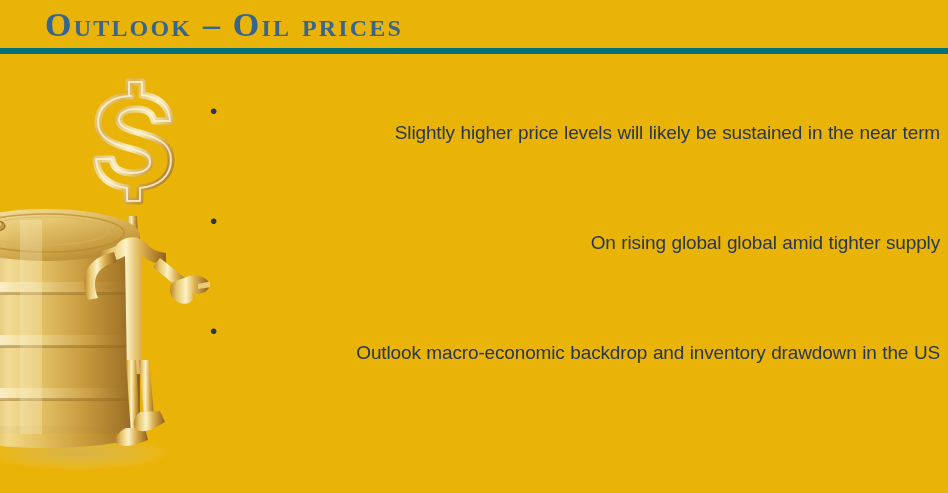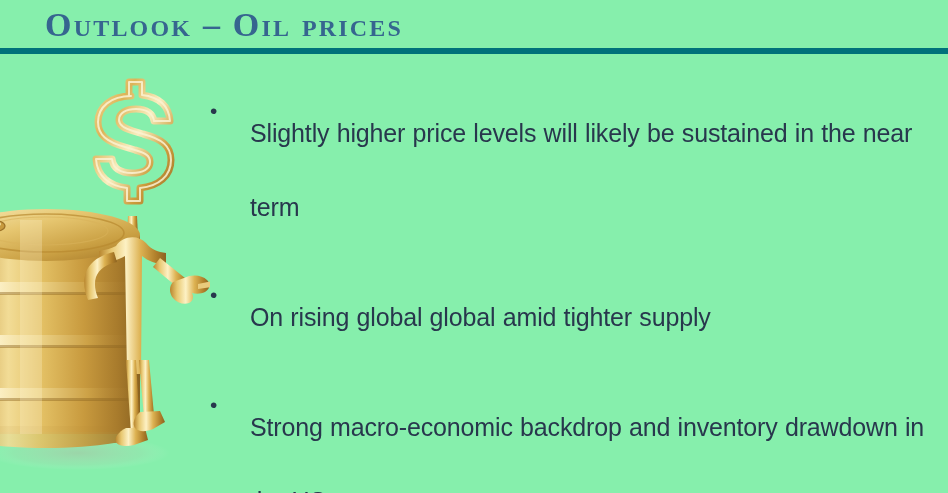--- a/index.html
+++ b/index.html
@@ -12,21 +12,21 @@
     height: 493px;
     overflow: hidden;
     font-family: "Liberation Sans", sans-serif;
     -webkit-font-smoothing: antialiased;
   }
 
   .slide {
     position: relative;
     width: 948px;
     height: 493px;
-    background: #86efac;
+    background: #eab308;
   }
 
   
   .slide-title {
     position: absolute;
     left: 45px;
     top: 2px;
     font-family: "Liberation Serif", "DejaVu Serif", serif;
     font-size: 34px;
     font-weight: 700;
@@ -69,24 +69,25 @@
     line-height: 30px;
     text-align: left;
     padding-left: 5px;
     box-sizing: border-box;
   }
 
   .bullet-text {
     flex: 1 1 auto;
     color: #28374d;
     font-family: "Liberation Sans", sans-serif;
-    font-size: 25px;
+    font-size: 19px;
     line-height: 74px;
     letter-spacing: -0.15px;
     word-spacing: 0.5px;
+    text-align: right;
   }
 
   
   .mascot {
     position: absolute;
     left: 0;
     top: 60px;
     width: 210px;
     height: 420px;
     pointer-events: none;
@@ -273,18 +274,18 @@
       <span class="bullet-text">Slightly higher price levels will likely be sustained in the near term</span>
     </div>
 
     <div class="bullet-row">
       <span class="bullet-marker">•</span>
       <span class="bullet-text">On rising global global amid tighter supply</span>
     </div>
 
     <div class="bullet-row">
       <span class="bullet-marker">•</span>
-      <span class="bullet-text">Strong macro-economic backdrop and inventory drawdown in the US</span>
+      <span class="bullet-text">Outlook macro-economic backdrop and inventory drawdown in the US</span>
     </div>
 
   </div>
 
 </div>
 
 </body></html>

